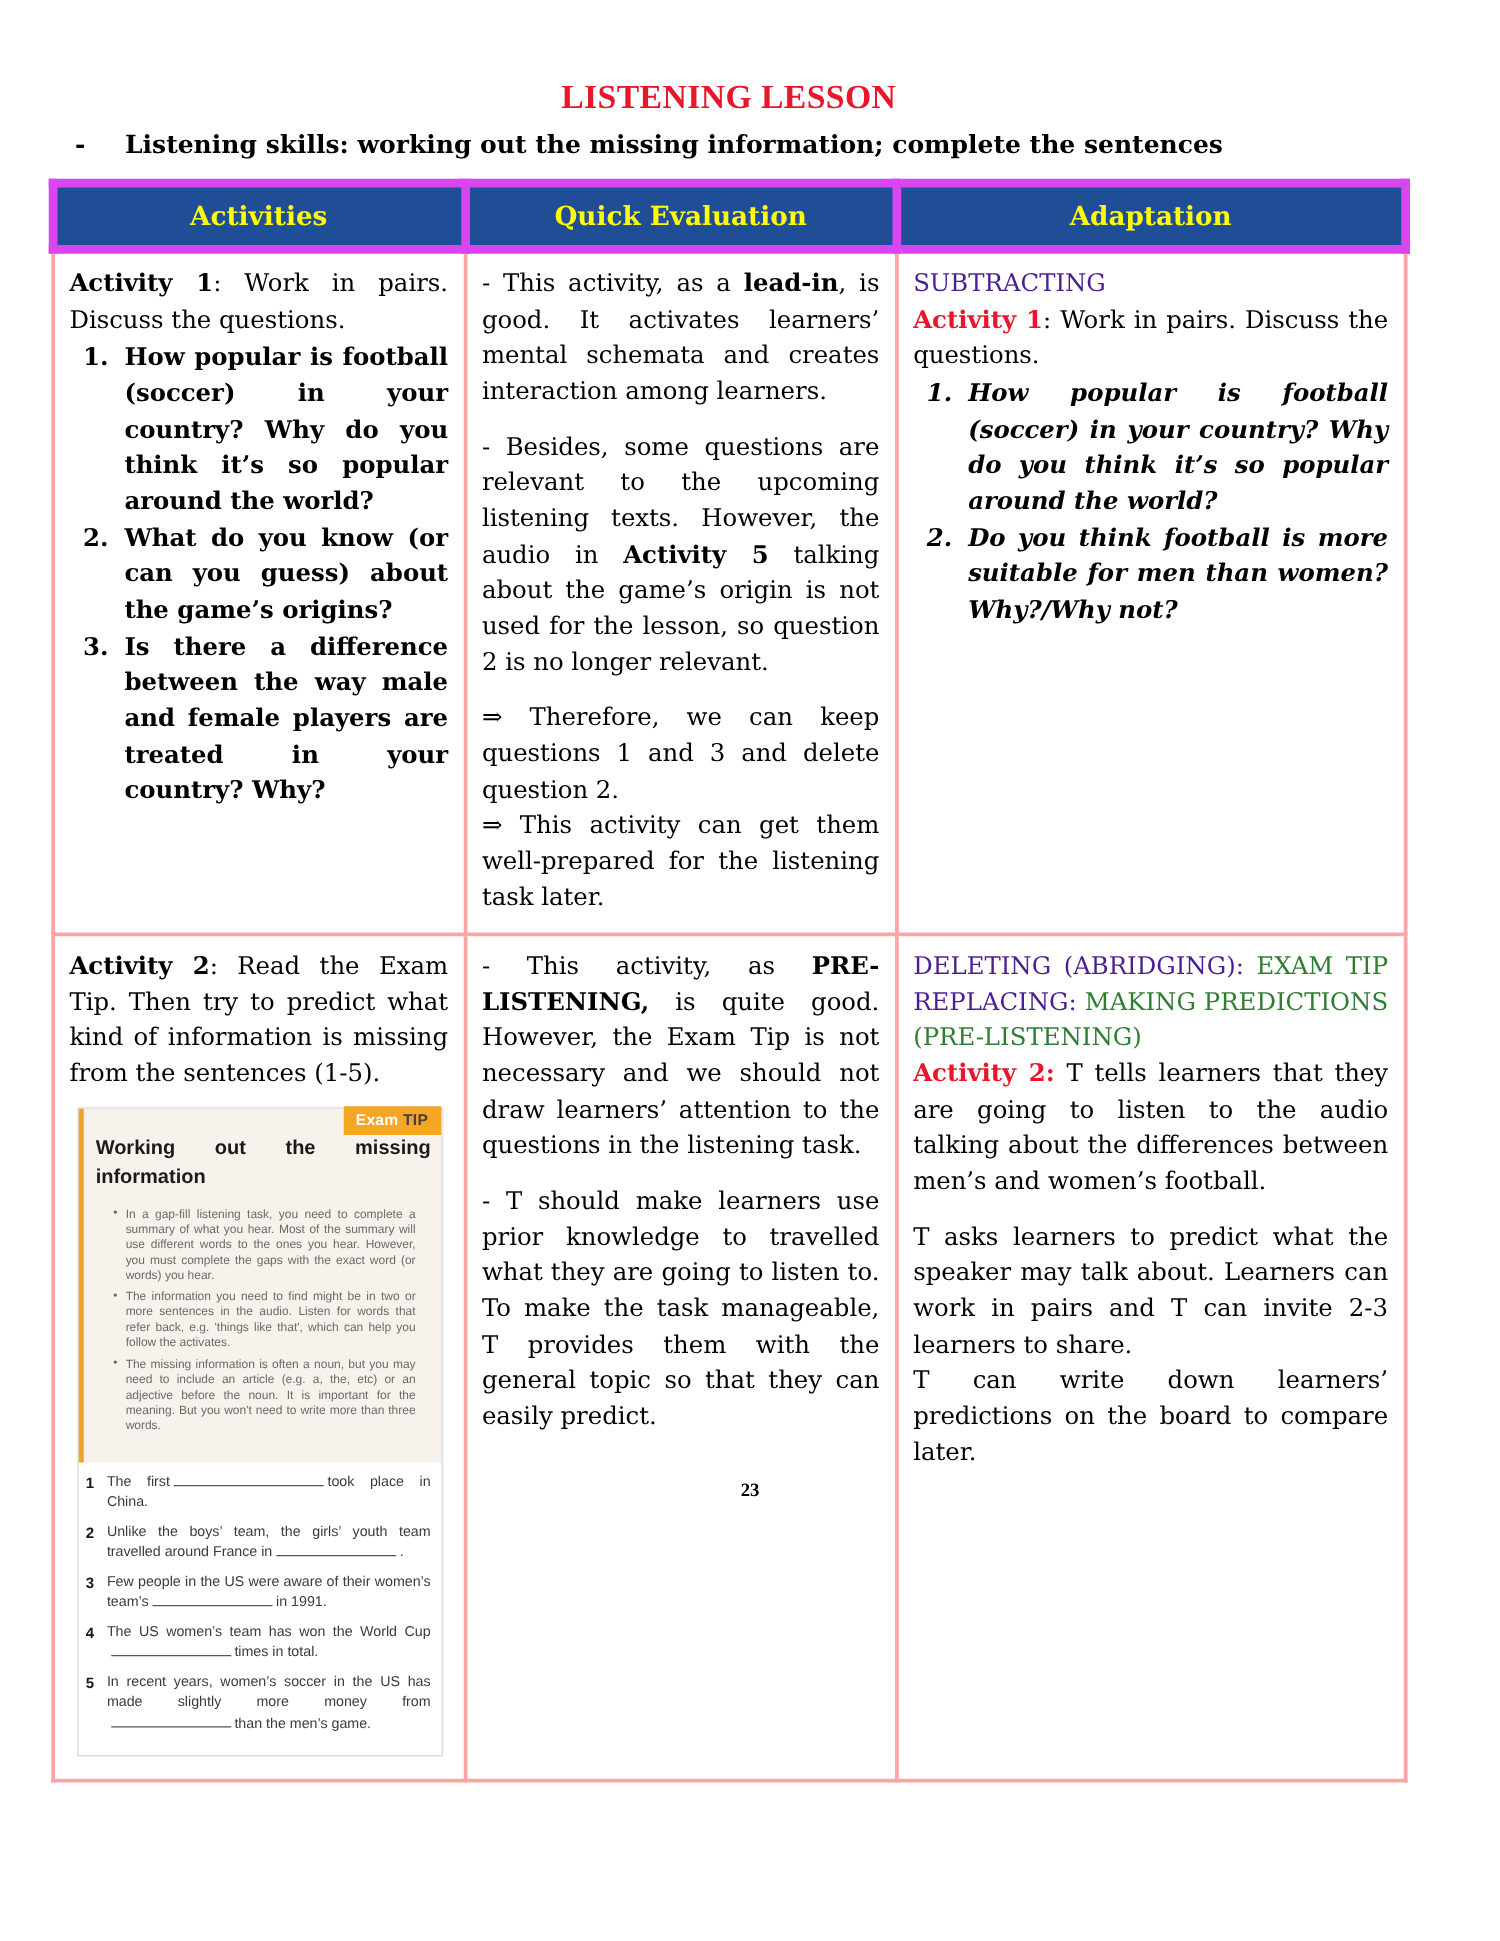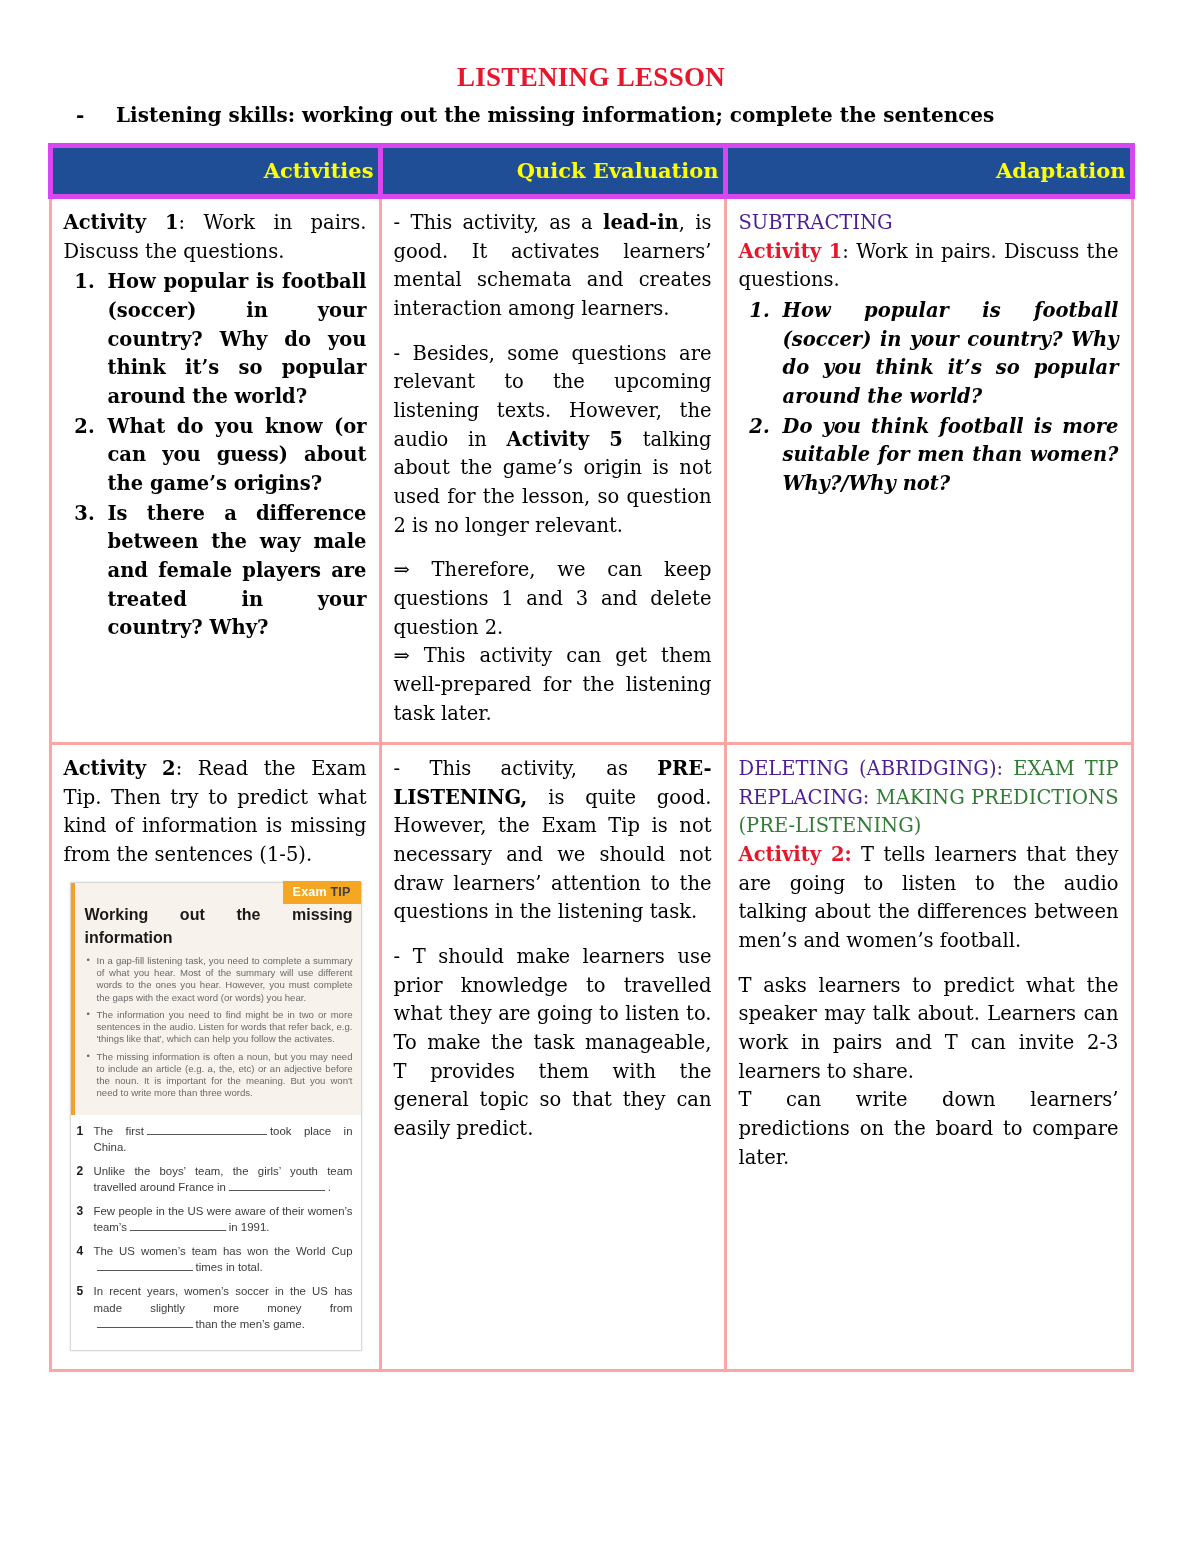--- a/index.html
+++ b/index.html
@@ -12,21 +12,21 @@
     height: 1553px;
     font-family: "Liberation Serif", serif;
     color: #000000;
     position: relative;
   }
   .page {
     position: relative;
     width: 1200px;
     height: 1240px;
     box-sizing: border-box;
-    padding: 56px 58px 0 40px;
+    padding: 56px 58px 0 24px;
   }
   .doc-title {
     text-align: center;
     color: #e8162b;
     font-weight: bold;
     font-size: 27px;
     letter-spacing: .3px;
     margin: 6px 0 10px 0;
     font-family: "Liberation Serif", serif;
   }
@@ -53,23 +53,23 @@
   }
   table.main th, table.main td {
     border: 3px solid #fca5a5;
     vertical-align: top;
   }
   table.main thead th {
     background: #1f4e96;
     color: #ffff00;
     font-size: 21px;
     font-weight: bold;
-    text-align: right;
+    text-align: center;
     padding: 10px 4px 11px 4px;
-    border: 5px solid #d946ef;
+    border: 7px solid #d946ef;
     font-family: "DejaVu Serif", serif;
   }
   col.c1 { width: 330px; }
   col.c2 { width: 345px; }
   col.c3 { width: 407px; }
   td.cell {
     padding: 10px 12px 14px 12px;
     font-size: 19.5px;
     line-height: 1.47;
     text-align: justify;
@@ -127,21 +127,21 @@
     letter-spacing: .2px;
   }
   .examtip-badge .tipword { color: #404040; }
   .examtip-heading {
     font-size: 16px;
     font-weight: bold;
     color: #1a1a1a;
     margin: 14px 0 5px 2px;
   }
   ul.examtip-list {
-    margin: 0;
+    margin: 12px;
     padding-left: 14px;
     list-style: none;
   }
   ul.examtip-list li {
     font-size: 9.6px;
     line-height: 1.28;
     color: #6a6a6a;
     margin-bottom: 5px;
     position: relative;
     filter: blur(0.35px);
@@ -316,13 +316,14 @@
           <p class="para">
             <span class="b red">Activity 2:</span><span> T tells learners that they are going to listen to the audio talking about the differences between men’s and women’s football.</span>
           </p>
           <p class="para tight">T asks learners to predict what the speaker may talk about. Learners can work in pairs and T can invite 2-3 learners to share.</p>
           <p class="para last">T can write down learners’ predictions on the board to compare later.</p>
         </td>
       </tr>
     </tbody>
   </table>
 
+  <div class="page-number">23</div>
 </div>
 
 </body></html>

